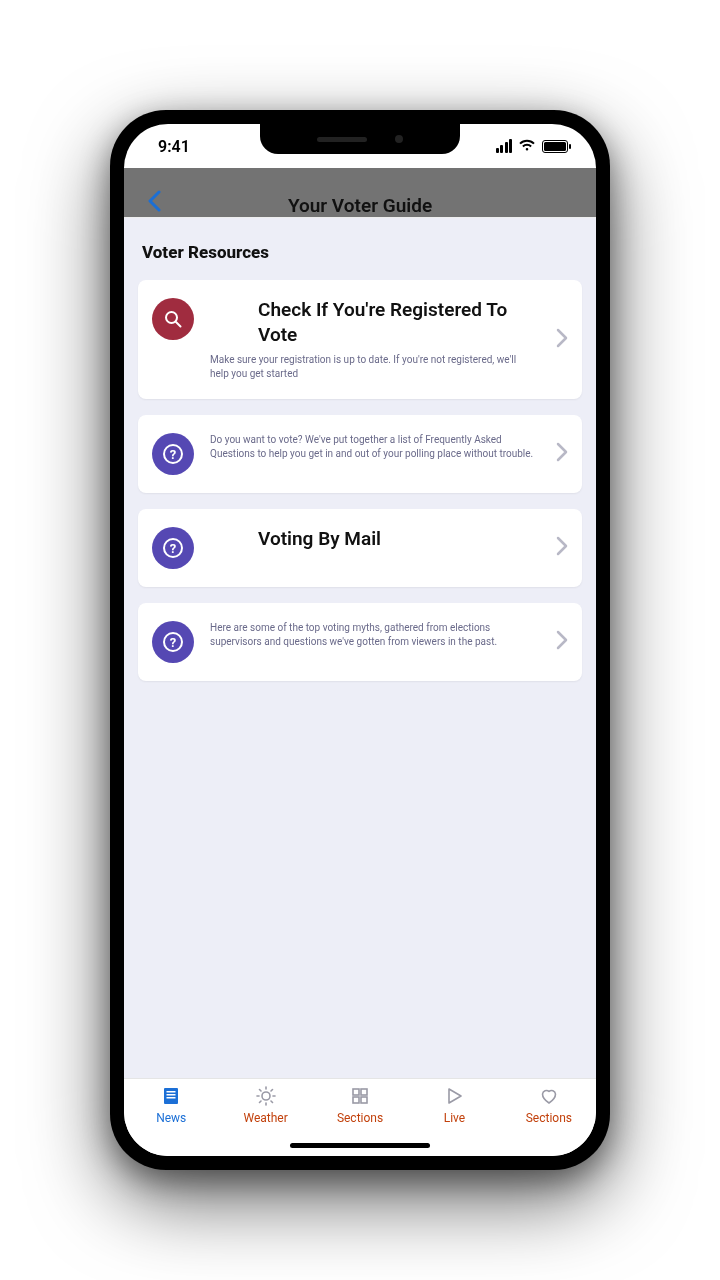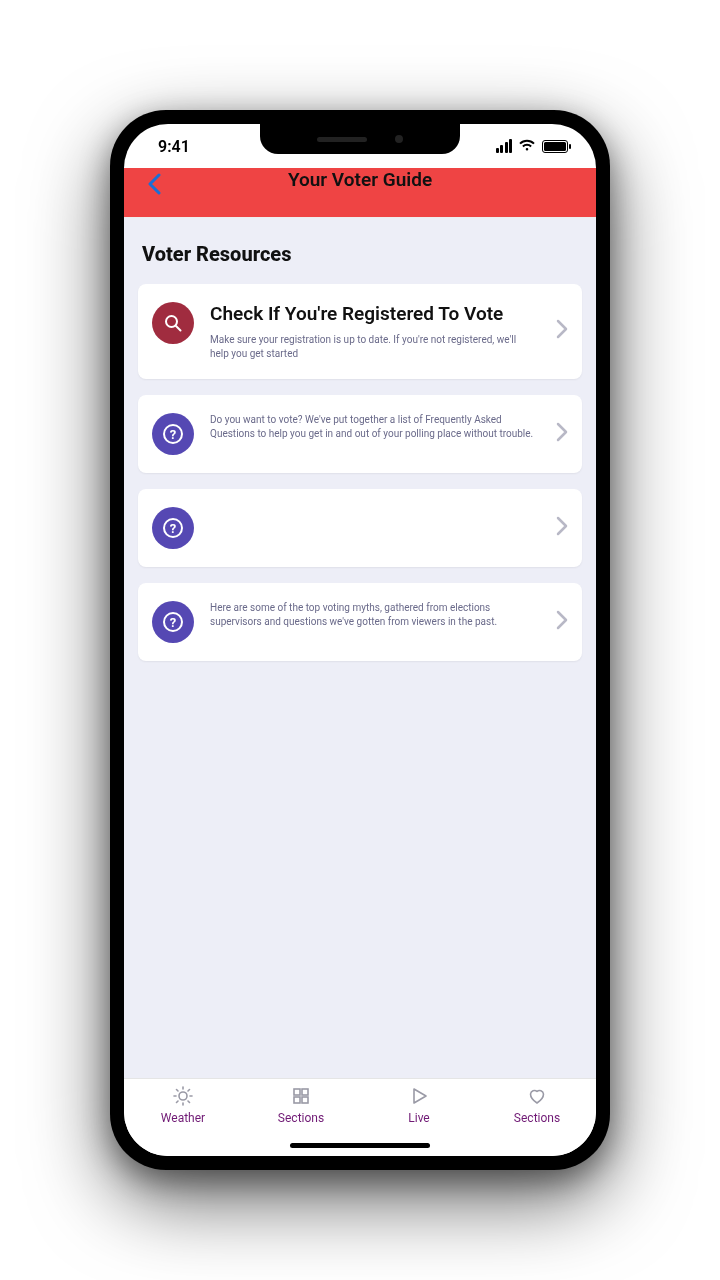--- a/index.html
+++ b/index.html
@@ -70,76 +70,76 @@
   .signal-bars span:nth-child(3){height:11px;}
   .signal-bars span:nth-child(4){height:14px;}
   .battery {
     width:26px; height:13px; border:1.5px solid #000; border-radius:3px; position:relative;
   }
   .battery::after{content:"";position:absolute;right:-4px;top:3.5px;width:2.5px;height:5px;background:#000;border-radius:1px;}
   .battery-fill{position:absolute;left:1px;top:1px;bottom:1px;right:1px;background:#000;border-radius:1.5px;}
   .nav-header {
     height: 50px;
     display:flex;
-    align-items:flex-start;
+    align-items:flex-end;
     position:relative;
-    background:#ef4444;
+    background:#737373;
     border-bottom: 1px solid #eee;
   }
   .back-btn {
     position:absolute; left:14px; display:flex; align-items:center; justify-content:center;
     width:32px; height:32px;
   }
   .nav-title {
     flex:1; text-align:center; font-size:19px; font-weight:600; color:#111;
   }
   .content {
     flex:1;
     background:#edeef7;
     overflow-y:auto;
     padding: 18px 14px 18px 14px;
   }
   .section-title {
-    font-size:20px; font-weight:800; color:#111; margin: 6px 4px 18px 4px;
+    font-size:17px; font-weight:800; color:#111; margin: 6px 4px 18px 4px;
   }
   .card {
     background:#fff;
     border-radius:8px;
     padding:18px 14px 18px 14px;
     margin-bottom:16px;
     display:flex;
     align-items:flex-start;
     gap:16px;
     box-shadow: 0 1px 2px rgba(0,0,0,0.06);
   }
   .card-icon {
     width:42px; height:42px; border-radius:50%;
     display:flex; align-items:center; justify-content:center;
     flex-shrink:0;
   }
   .card-icon.maroon { background:#a02c3f; }
   .card-icon.purple { background:#5548b3; }
   .card-body { flex:1; min-width:0; padding-right:4px; }
-  .card-title { font-size:19px; font-weight:600; color:#111; line-height:1.3; margin-bottom:6px; }
+  .card-title { font-size:19px; font-weight:600; color:#111; line-height:1.3; margin-bottom:6px;margin-left:48px; }
   .card-desc  { font-size:10px; color:#6a6a8a; line-height:1.4; }
   .chevron-right {
     align-self:center;
     flex-shrink:0;
     color:#b8b8c6;
   }
   .tabbar {
     height:78px;
     background:#fff;
     border-top:1px solid #e5e5e5;
     display:flex;
     padding-top:6px;
   }
   .tab {
     flex:1; display:flex; flex-direction:column; align-items:center; gap:4px;
-    font-size:12px; color:#701a75;
+    font-size:12px; color:#c2410c;
   }
   .tab.active { color:#1b6fd6; }
   .tab .tab-icon { height:22px; display:flex; align-items:center; justify-content:center; }
   .home-indicator {
     position:absolute; bottom:8px; left:50%; transform:translateX(-50%);
     width:140px; height:5px; background:#000; border-radius:3px;
   }
 </style>
 </head>
 <body>
@@ -219,20 +219,21 @@
       </div>
 
       <div class="card">
         <div class="card-icon purple">
           <svg width="22" height="22" viewBox="0 0 22 22">
               <circle cx="11" cy="11" r="9" stroke="#fff" stroke-width="2" fill="none"></circle>
               <text x="11" y="15.5" text-anchor="middle" font-size="13" font-weight="700" fill="#fff">?</text>
             </svg>
         </div>
         <div class="card-body">
+          <div class="card-title">Voting By Mail</div>
         </div>
         <span class="chevron-right">
           <svg width="12" height="20" viewBox="0 0 12 20">
               <path d="M2 2l8 8-8 8" stroke="currentColor" stroke-width="2.5" fill="none" stroke-linecap="round" stroke-linejoin="round"></path>
             </svg>
         </span>
       </div>
 
       <div class="card">
         <div class="card-icon purple">
@@ -246,20 +247,31 @@
         </div>
         <span class="chevron-right">
           <svg width="12" height="20" viewBox="0 0 12 20">
               <path d="M2 2l8 8-8 8" stroke="currentColor" stroke-width="2.5" fill="none" stroke-linecap="round" stroke-linejoin="round"></path>
             </svg>
         </span>
       </div>
     </div>
 
     <div class="tabbar">
+      <div class="tab active">
+        <span class="tab-icon">
+          <svg width="20" height="20" viewBox="0 0 20 20">
+              <rect x="3" y="2" width="14" height="16" rx="1" fill="#1b6fd6"></rect>
+              <rect x="5.5" y="5" width="9" height="1.5" fill="#fff"></rect>
+              <rect x="5.5" y="8" width="9" height="1.5" fill="#fff"></rect>
+              <rect x="5.5" y="11" width="9" height="1.5" fill="#fff"></rect>
+            </svg>
+        </span>
+        <span>News</span>
+      </div>
       <div class="tab">
         <span class="tab-icon">
           <svg width="22" height="22" viewBox="0 0 22 22">
               <circle cx="11" cy="11" r="4" stroke="#9a9aa6" stroke-width="1.6" fill="none"></circle>
               <g stroke="#9a9aa6" stroke-width="1.6" stroke-linecap="round">
                 <line x1="11" y1="2" x2="11" y2="4"></line>
                 <line x1="11" y1="18" x2="11" y2="20"></line>
                 <line x1="2" y1="11" x2="4" y2="11"></line>
                 <line x1="18" y1="11" x2="20" y2="11"></line>
                 <line x1="4.5" y1="4.5" x2="6" y2="6"></line>

